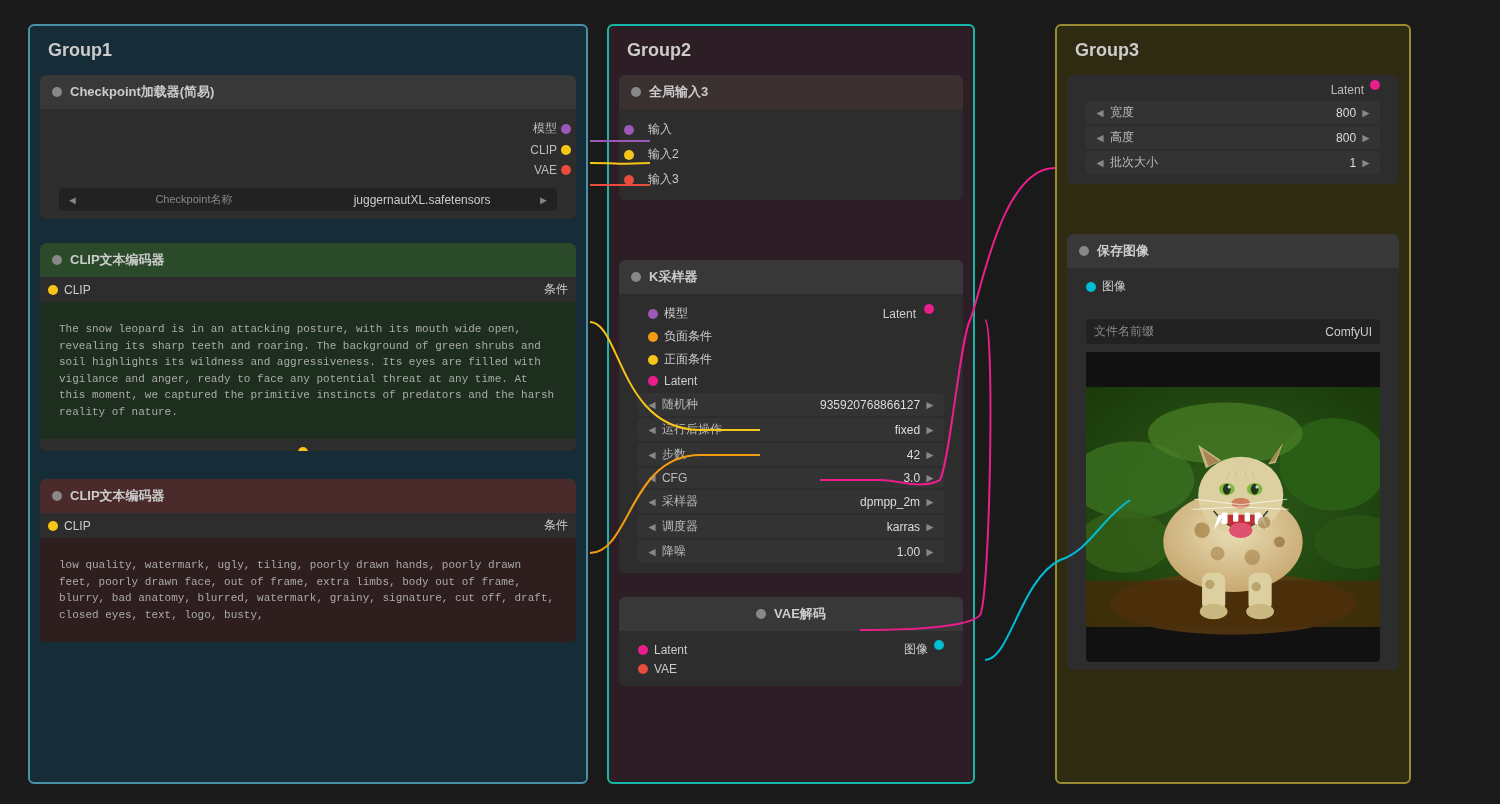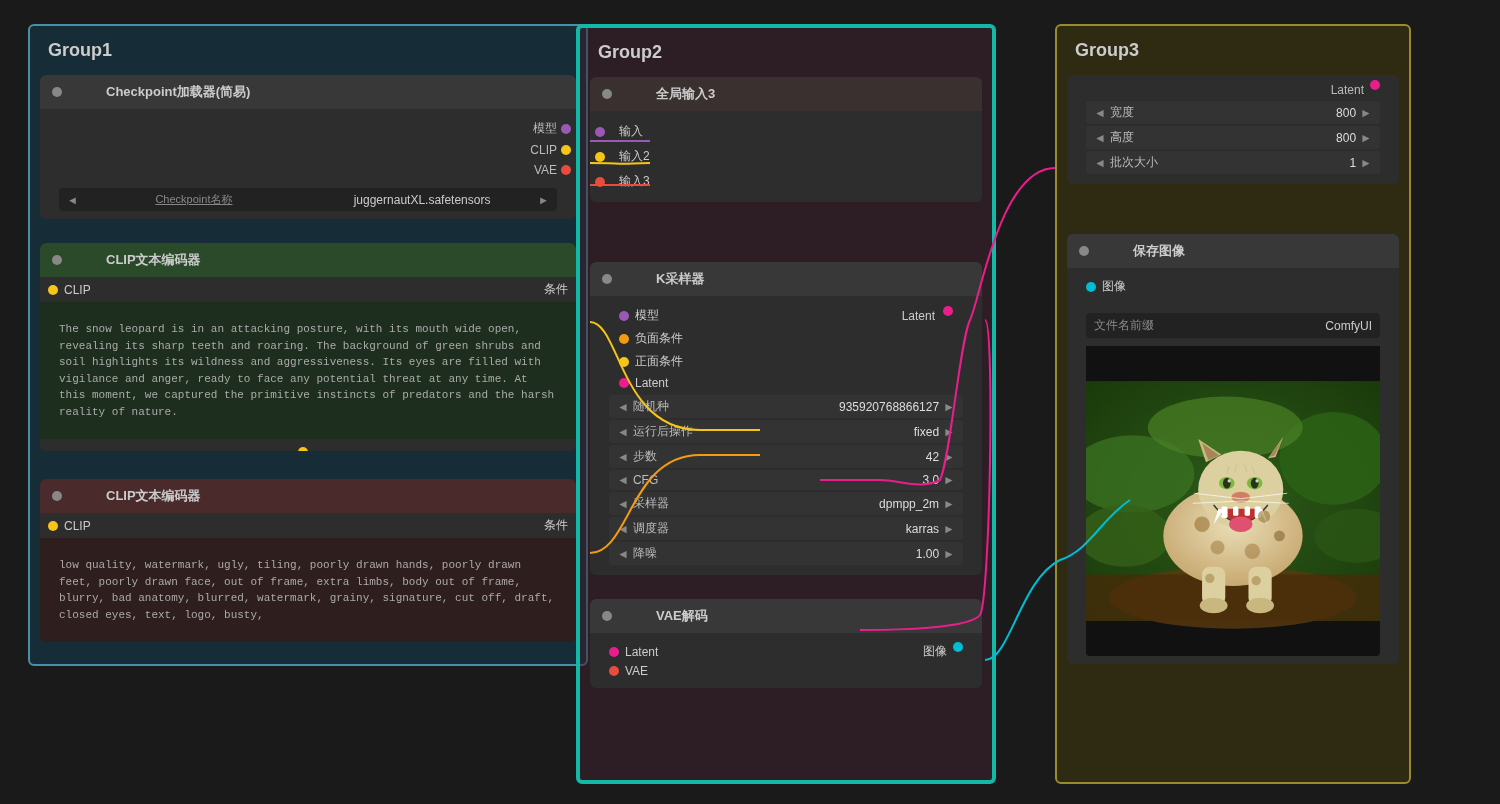--- a/index.html
+++ b/index.html
@@ -30,30 +30,30 @@
 
     .group-title {
       font-size: 18px;
       font-weight: bold;
       margin-bottom: 10px;
       padding: 4px 8px;
     }
 
     .group1 {
       left: 28px; top: 24px;
-      width: 560px; height: 642px;
+      width: 560px; height: 760px;
       background: rgba(20, 60, 80, 0.55);
       border: 2px solid #4a8fa8;
     }
 
     .group2 {
-      left: 576px; top: 24px;
-      width: 420px; height: 760px;
+      left: 607px; top: 24px;
+      width: 368px; height: 760px;
       background: rgba(60, 35, 45, 0.55);
-      border: 4px solid #14b8a6;
+      border: 2px solid #14b8a6;
     }
 
     .group3 {
       left: 1055px; top: 24px;
       width: 356px; height: 760px;
       background: rgba(65, 58, 12, 0.55);
       border: 2px solid #9a8a30;
     }
 
     
@@ -64,21 +64,20 @@
       overflow: hidden;
     }
 
     .node-header {
       display: flex;
       align-items: center;
       padding: 8px 12px;
       border-radius: 6px 6px 0 0;
       font-size: 13px;
       font-weight: bold;
-      gap: 36px;
     }
 
     .node-dot {
       width: 10px; height: 10px;
       border-radius: 50%;
       margin-right: 8px;
       background: #888;
       flex-shrink: 0;
     }
 
@@ -233,21 +232,21 @@
       font-size: 12px;
     }
 
     .param-value {
       color: #ddd;
       font-size: 12px;
       text-align: right;
     }
 
     
-    .node-vae .node-header { background: #383838; }
+    .node-vae .node-header { background: #383838; justify-content: center; }
 
     
     .node-latent .node-header { background: #383838; }
 
     
     .node-save .node-header { background: #383838; }
 
     .image-preview {
       width: 100%;
       height: 310px;
@@ -299,21 +298,21 @@
           <span>CLIP</span>
           <div class="port-dot port-right c-yellow"></div>
         </div>
         <div class="io-row" style="position:relative;">
           <span>VAE</span>
           <div class="port-dot port-right c-red"></div>
         </div>
 
         <div class="checkpoint-selector">
           <span class="selector-arrow">◄</span>
-          <span class="selector-value" style="margin-right:8px; color:#888; font-size:11px;text-decoration:underline;">Checkpoint名称</span>
+          <span class="selector-value" style="margin-right:8px; color:#888; font-size:11px;">Checkpoint名称</span>
           <span class="selector-value">juggernautXL.safetensors</span>
           <span class="selector-arrow-right">►</span>
         </div>
       </div>
     </div>
 
     <div class="node node-clip-pos" style="margin-top: 24px;">
       <div class="node-header">
         <div class="node-dot c-gray"></div>
         <span>CLIP文本编码器</span>
@@ -516,21 +515,21 @@
         <div class="node-dot c-gray"></div>
         <span>保存图像</span>
       </div>
       <div class="node-body">
 
         <div style="display:flex; align-items:center; padding: 2px 0;">
           <div class="sampler-indicator c-cyan"></div>
           <span>图像</span>
         </div>
 
-        <div class="checkpoint-selector" style="margin-top:16px;">
+        <div class="checkpoint-selector" style="margin-top:22px;">
           <span class="param-label" style="color:#888;">文件名前缀</span>
           <span class="selector-value" style="text-align:right;">ComfyUI</span>
         </div>
 
         <div class="image-preview" style="margin-top:8px;">
           
           <svg xmlns="http://www.w3.org/2000/svg" width="100%" height="100%" viewBox="0 0 380 310">
             <defs>
               <radialGradient id="bgGrad" cx="50%" cy="50%" r="70%">
                 <stop offset="0%" stop-color="#2d5a1a"></stop>

